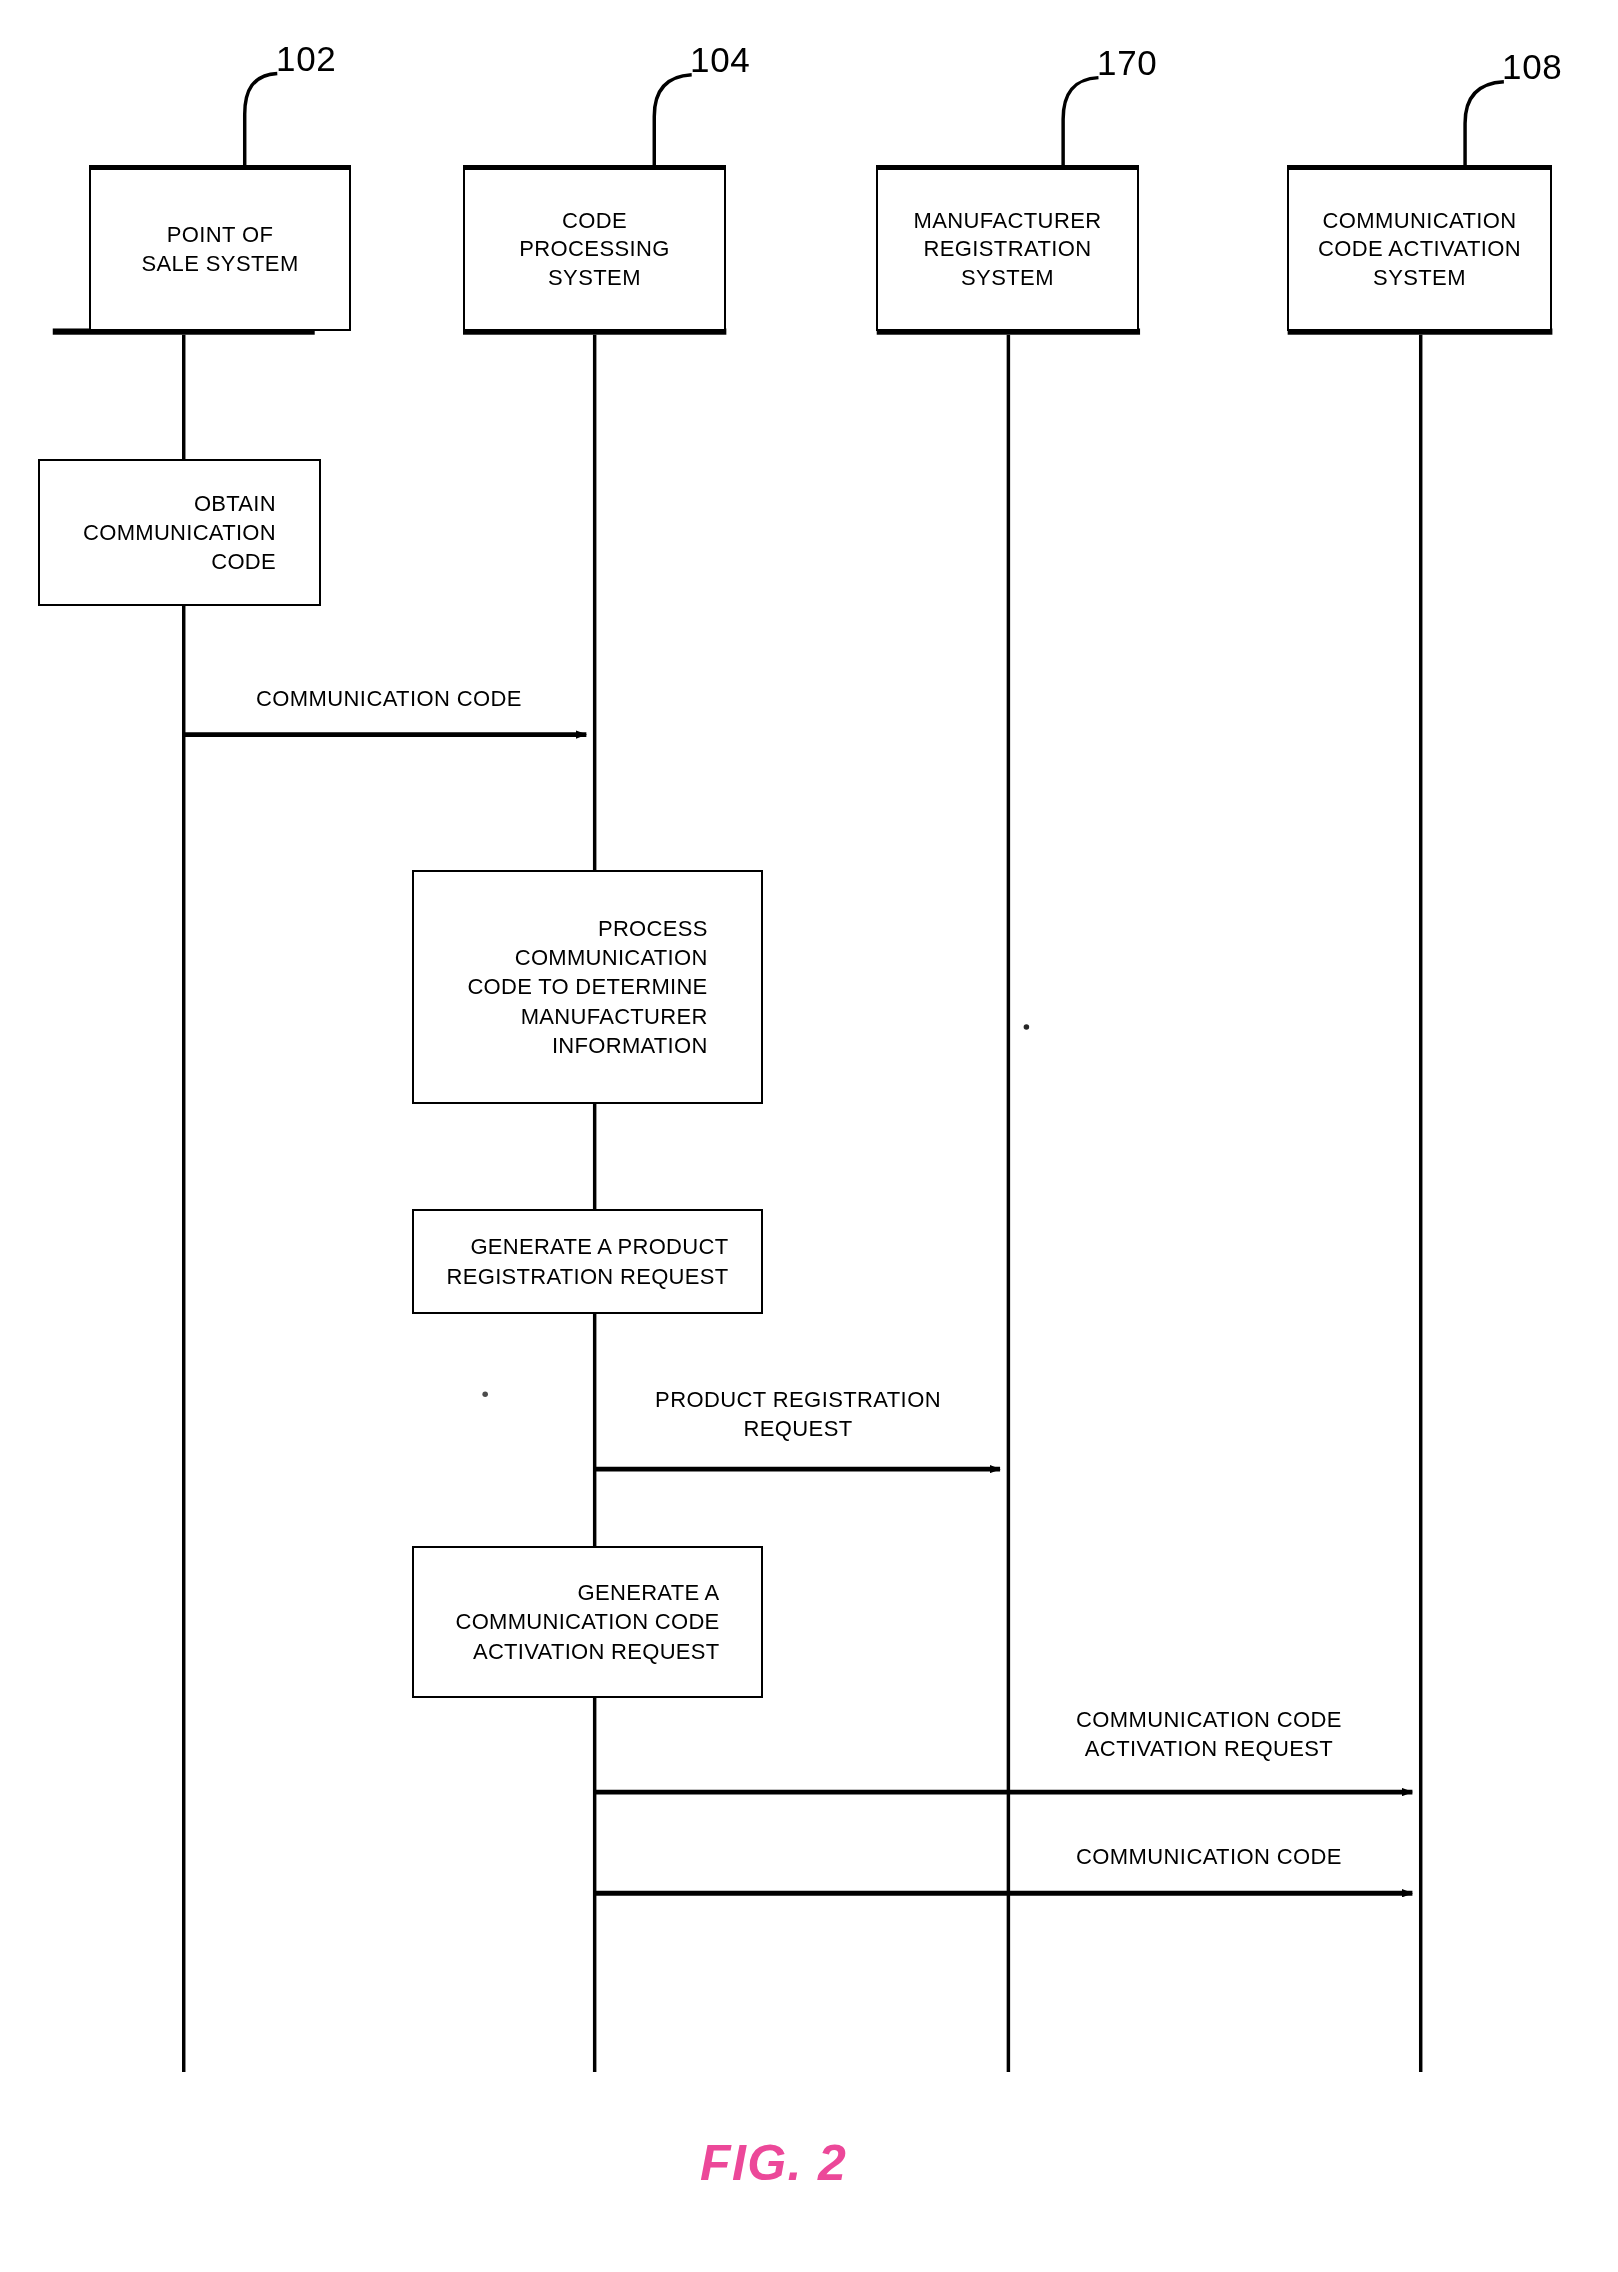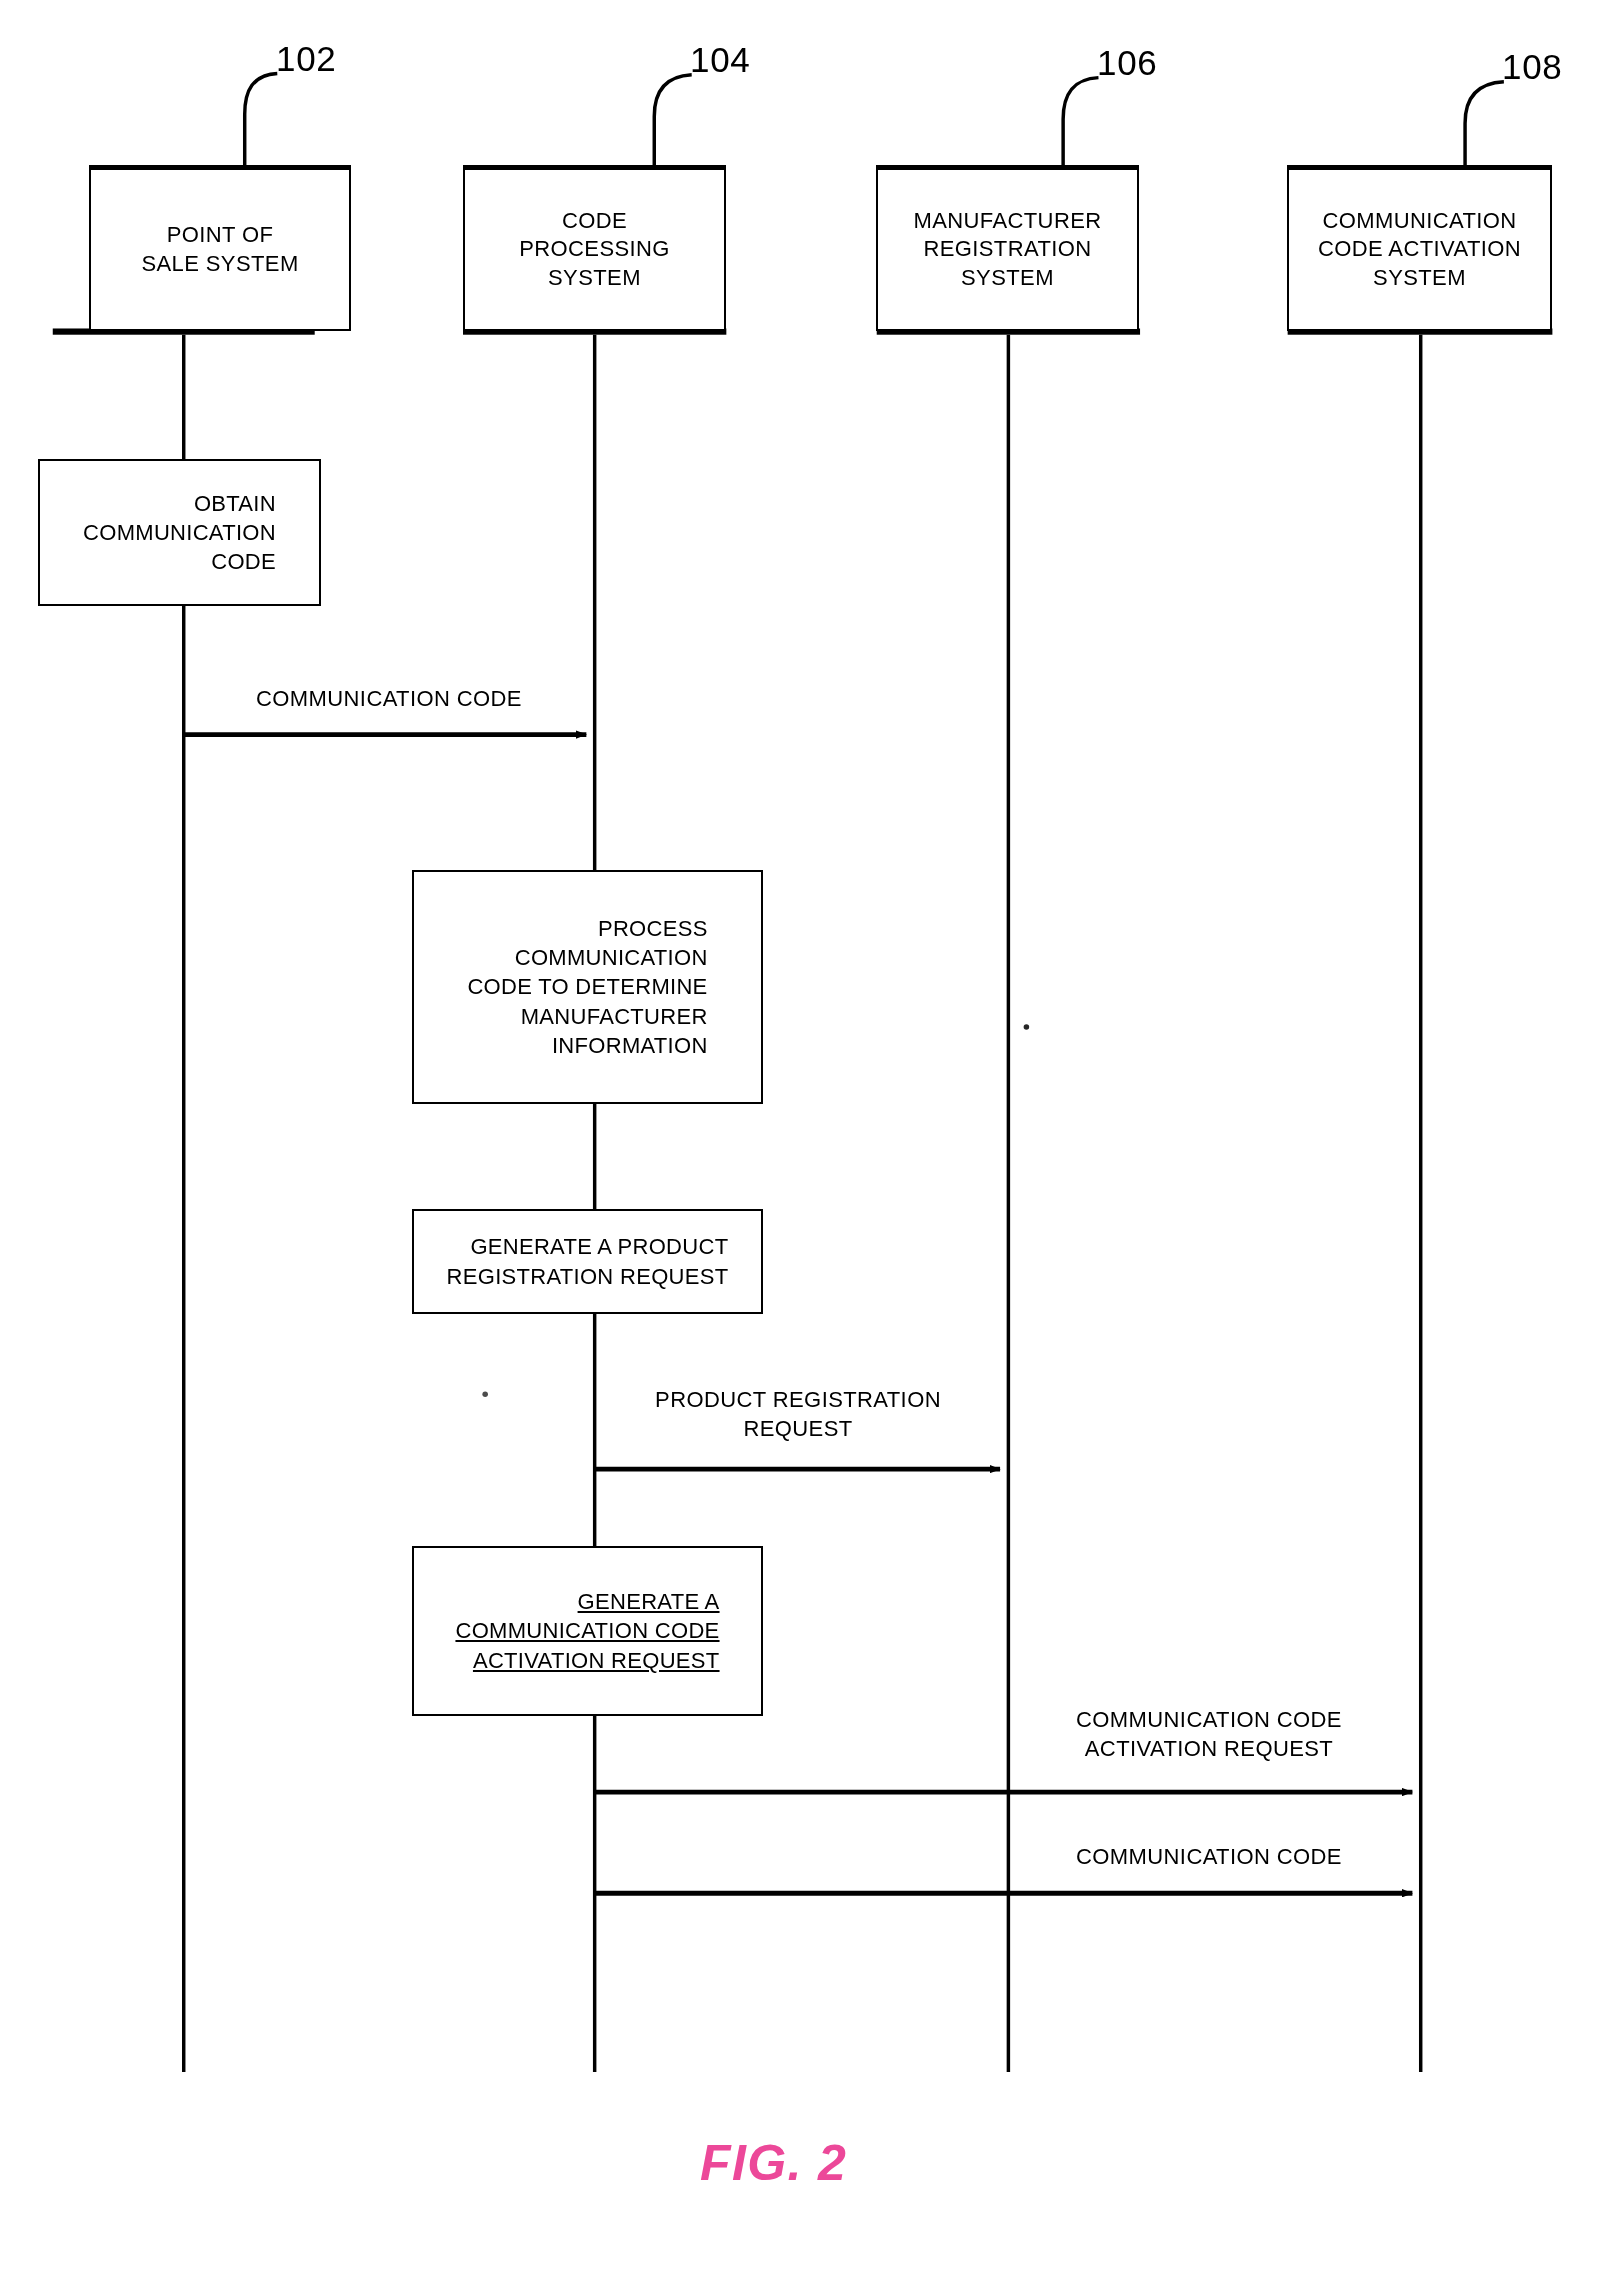--- a/index.html
+++ b/index.html
@@ -142,21 +142,21 @@
     </g>
 
     <g>
       <circle cx="1481" cy="1482" r="4" fill="#000" opacity="0.85"></circle>
       <circle cx="700" cy="2012" r="4" fill="#000" opacity="0.7"></circle>
     </g>
   </svg>
 
   <div class="ref-num" style="left:276px; top:39px;">102</div>
   <div class="ref-num" style="left:690px; top:40px;">104</div>
-  <div class="ref-num" style="left:1097px; top:43px;">106</div>
+  <div class="ref-num" style="left:1097px; top:43px;">170</div>
   <div class="ref-num" style="left:1502px; top:47px;">108</div>
 
   <div class="lifeline-box" style="left:53px; top:165px; width:262px; height:166px;margin-left:36px;">
     <span class="box-label">POINT OF
 SALE SYSTEM</span>
   </div>
 
   <div class="lifeline-box" style="left:463px; top:165px; width:263px; height:166px;">
     <span class="box-label">CODE
 PROCESSING
@@ -187,21 +187,21 @@
 CODE TO DETERMINE
 MANUFACTURER
 INFORMATION</span>
   </div>
 
   <div class="activity-box" style="left:412px; top:1209px; width:351px; height:105px;">
     <span class="act-label">GENERATE A PRODUCT
 REGISTRATION REQUEST</span>
   </div>
 
-  <div class="activity-box" style="left:412px; top:1546px; width:351px; height:170px;text-decoration:underline;">
+  <div class="activity-box" style="left:412px; top:1546px; width:351px; height:152px;">
     <span class="act-label">GENERATE A
 COMMUNICATION CODE
 ACTIVATION REQUEST</span>
   </div>
 
   <div class="msg-label" style="left:188px; top:685px; width:402px;">COMMUNICATION CODE</div>
 
   <div class="msg-label" style="left:597px; top:1386px; width:402px;">PRODUCT REGISTRATION
 REQUEST</div>
 

